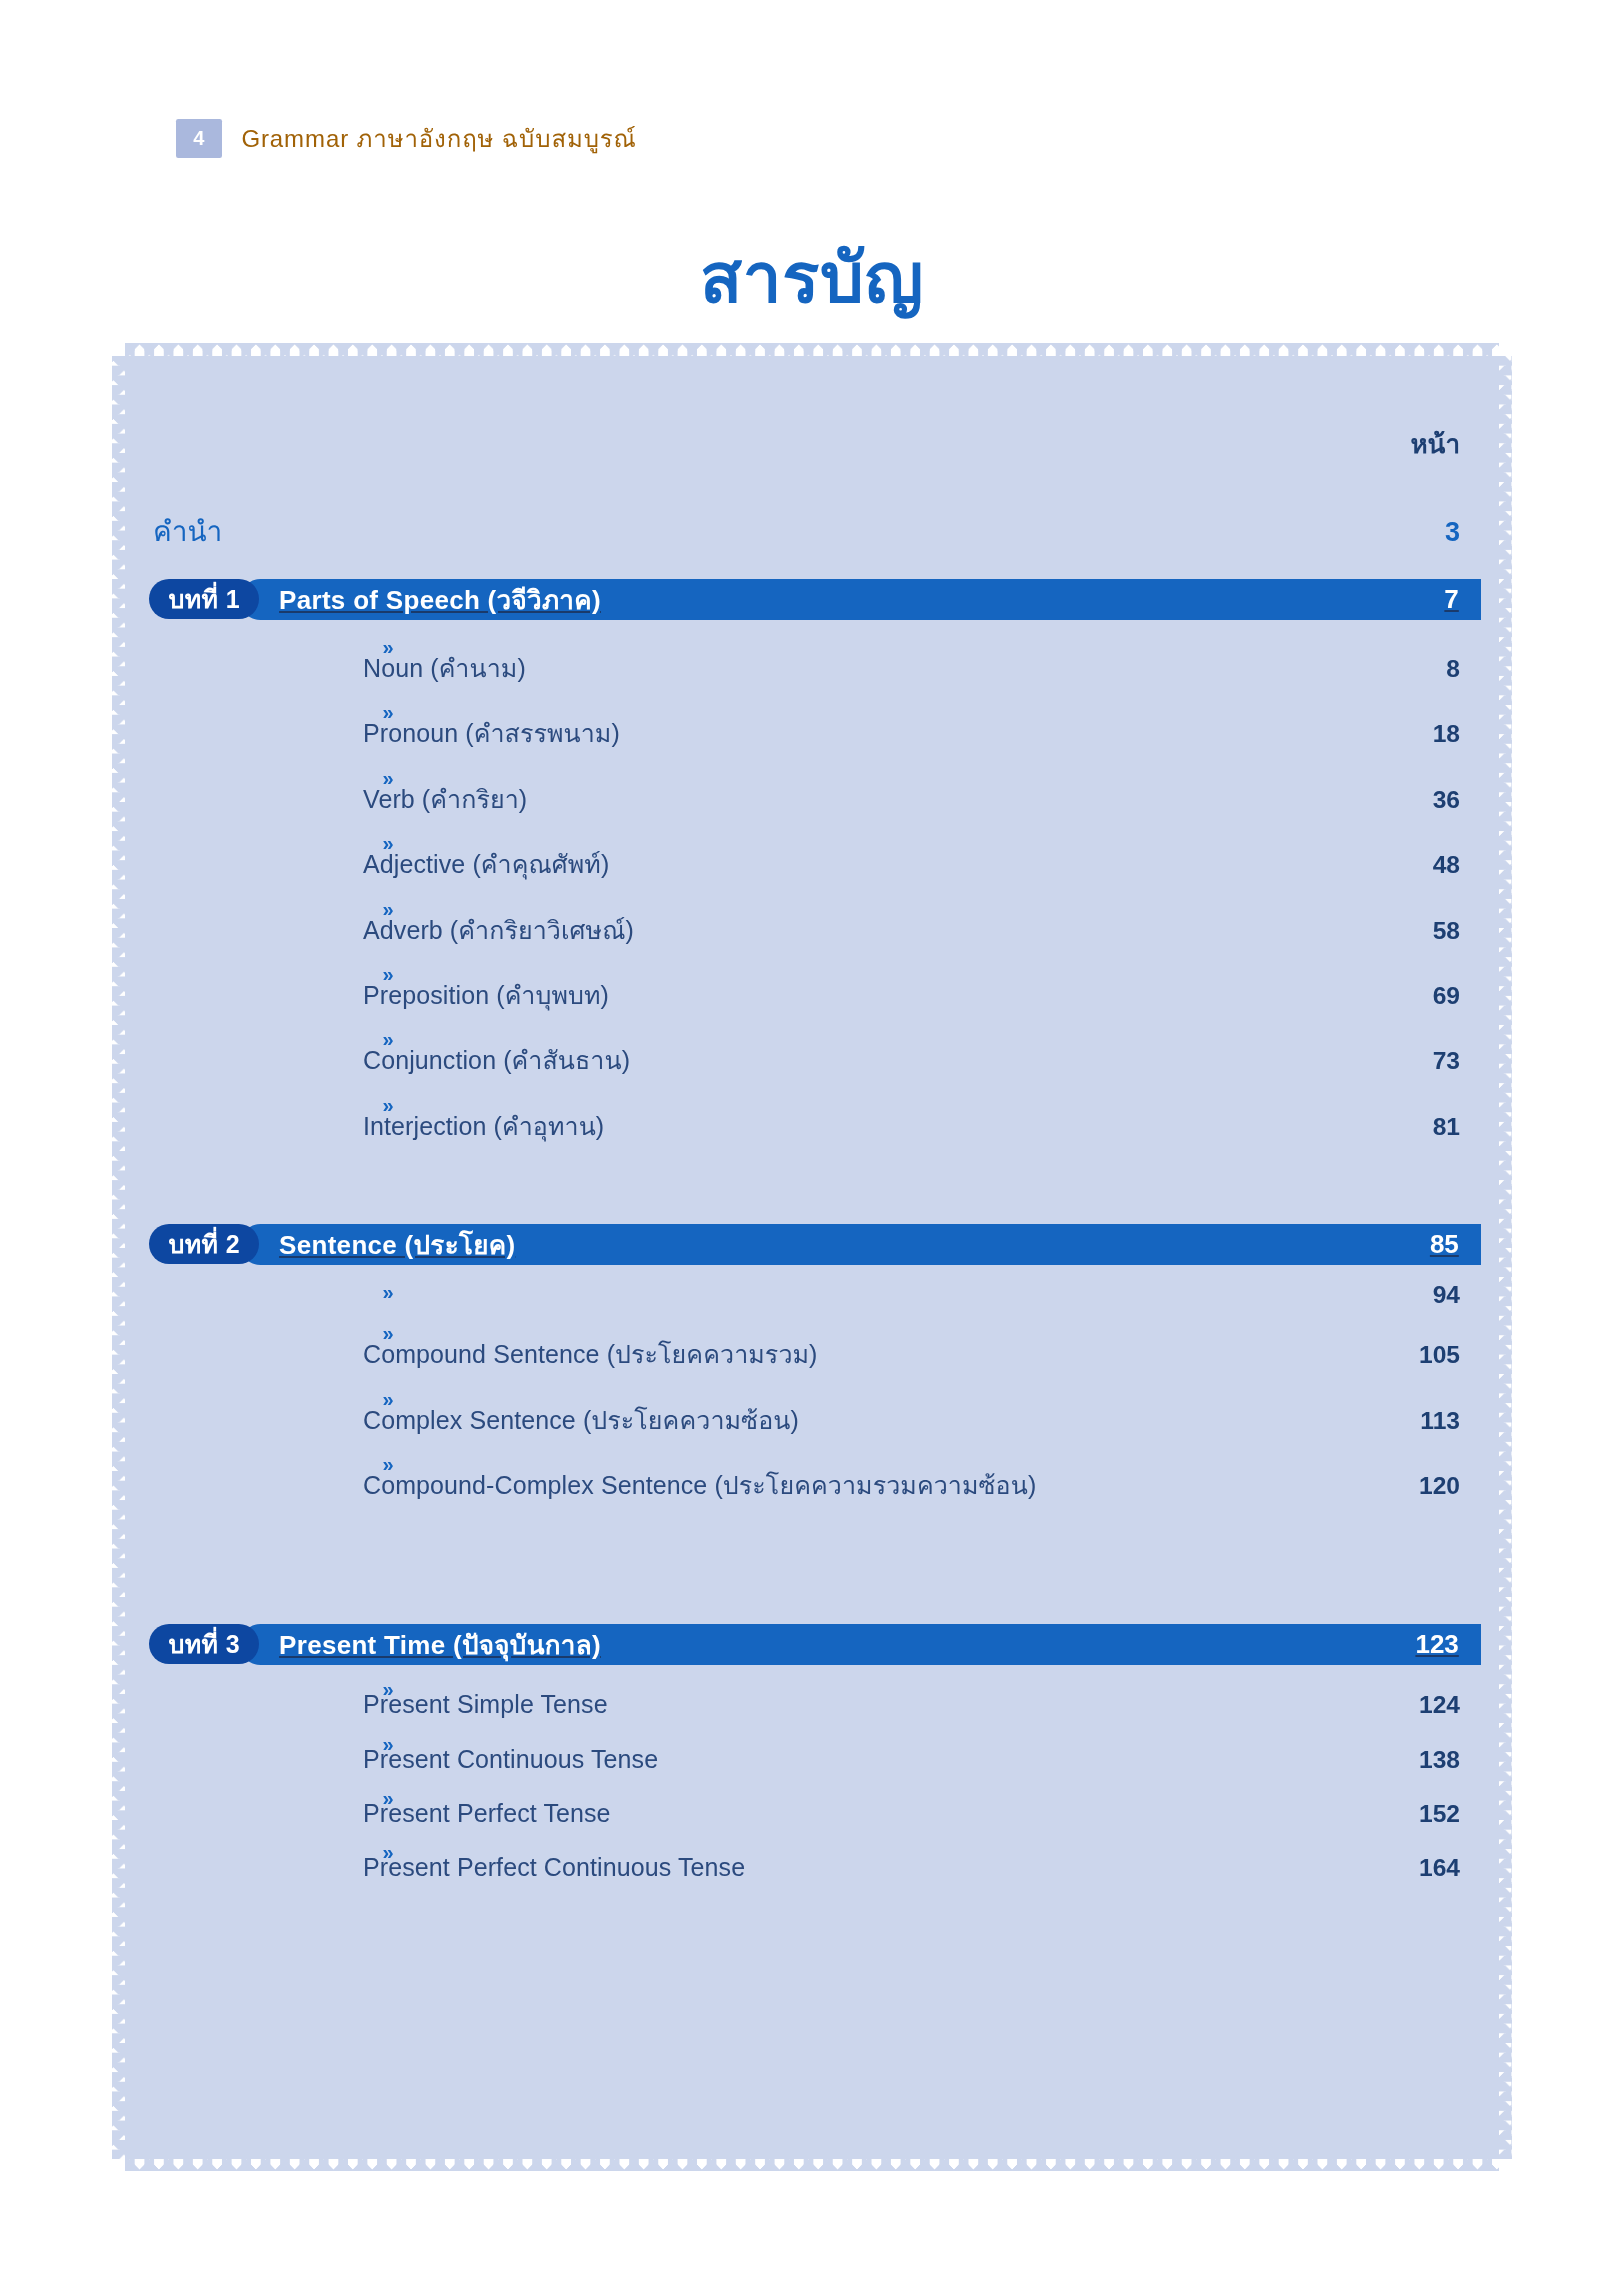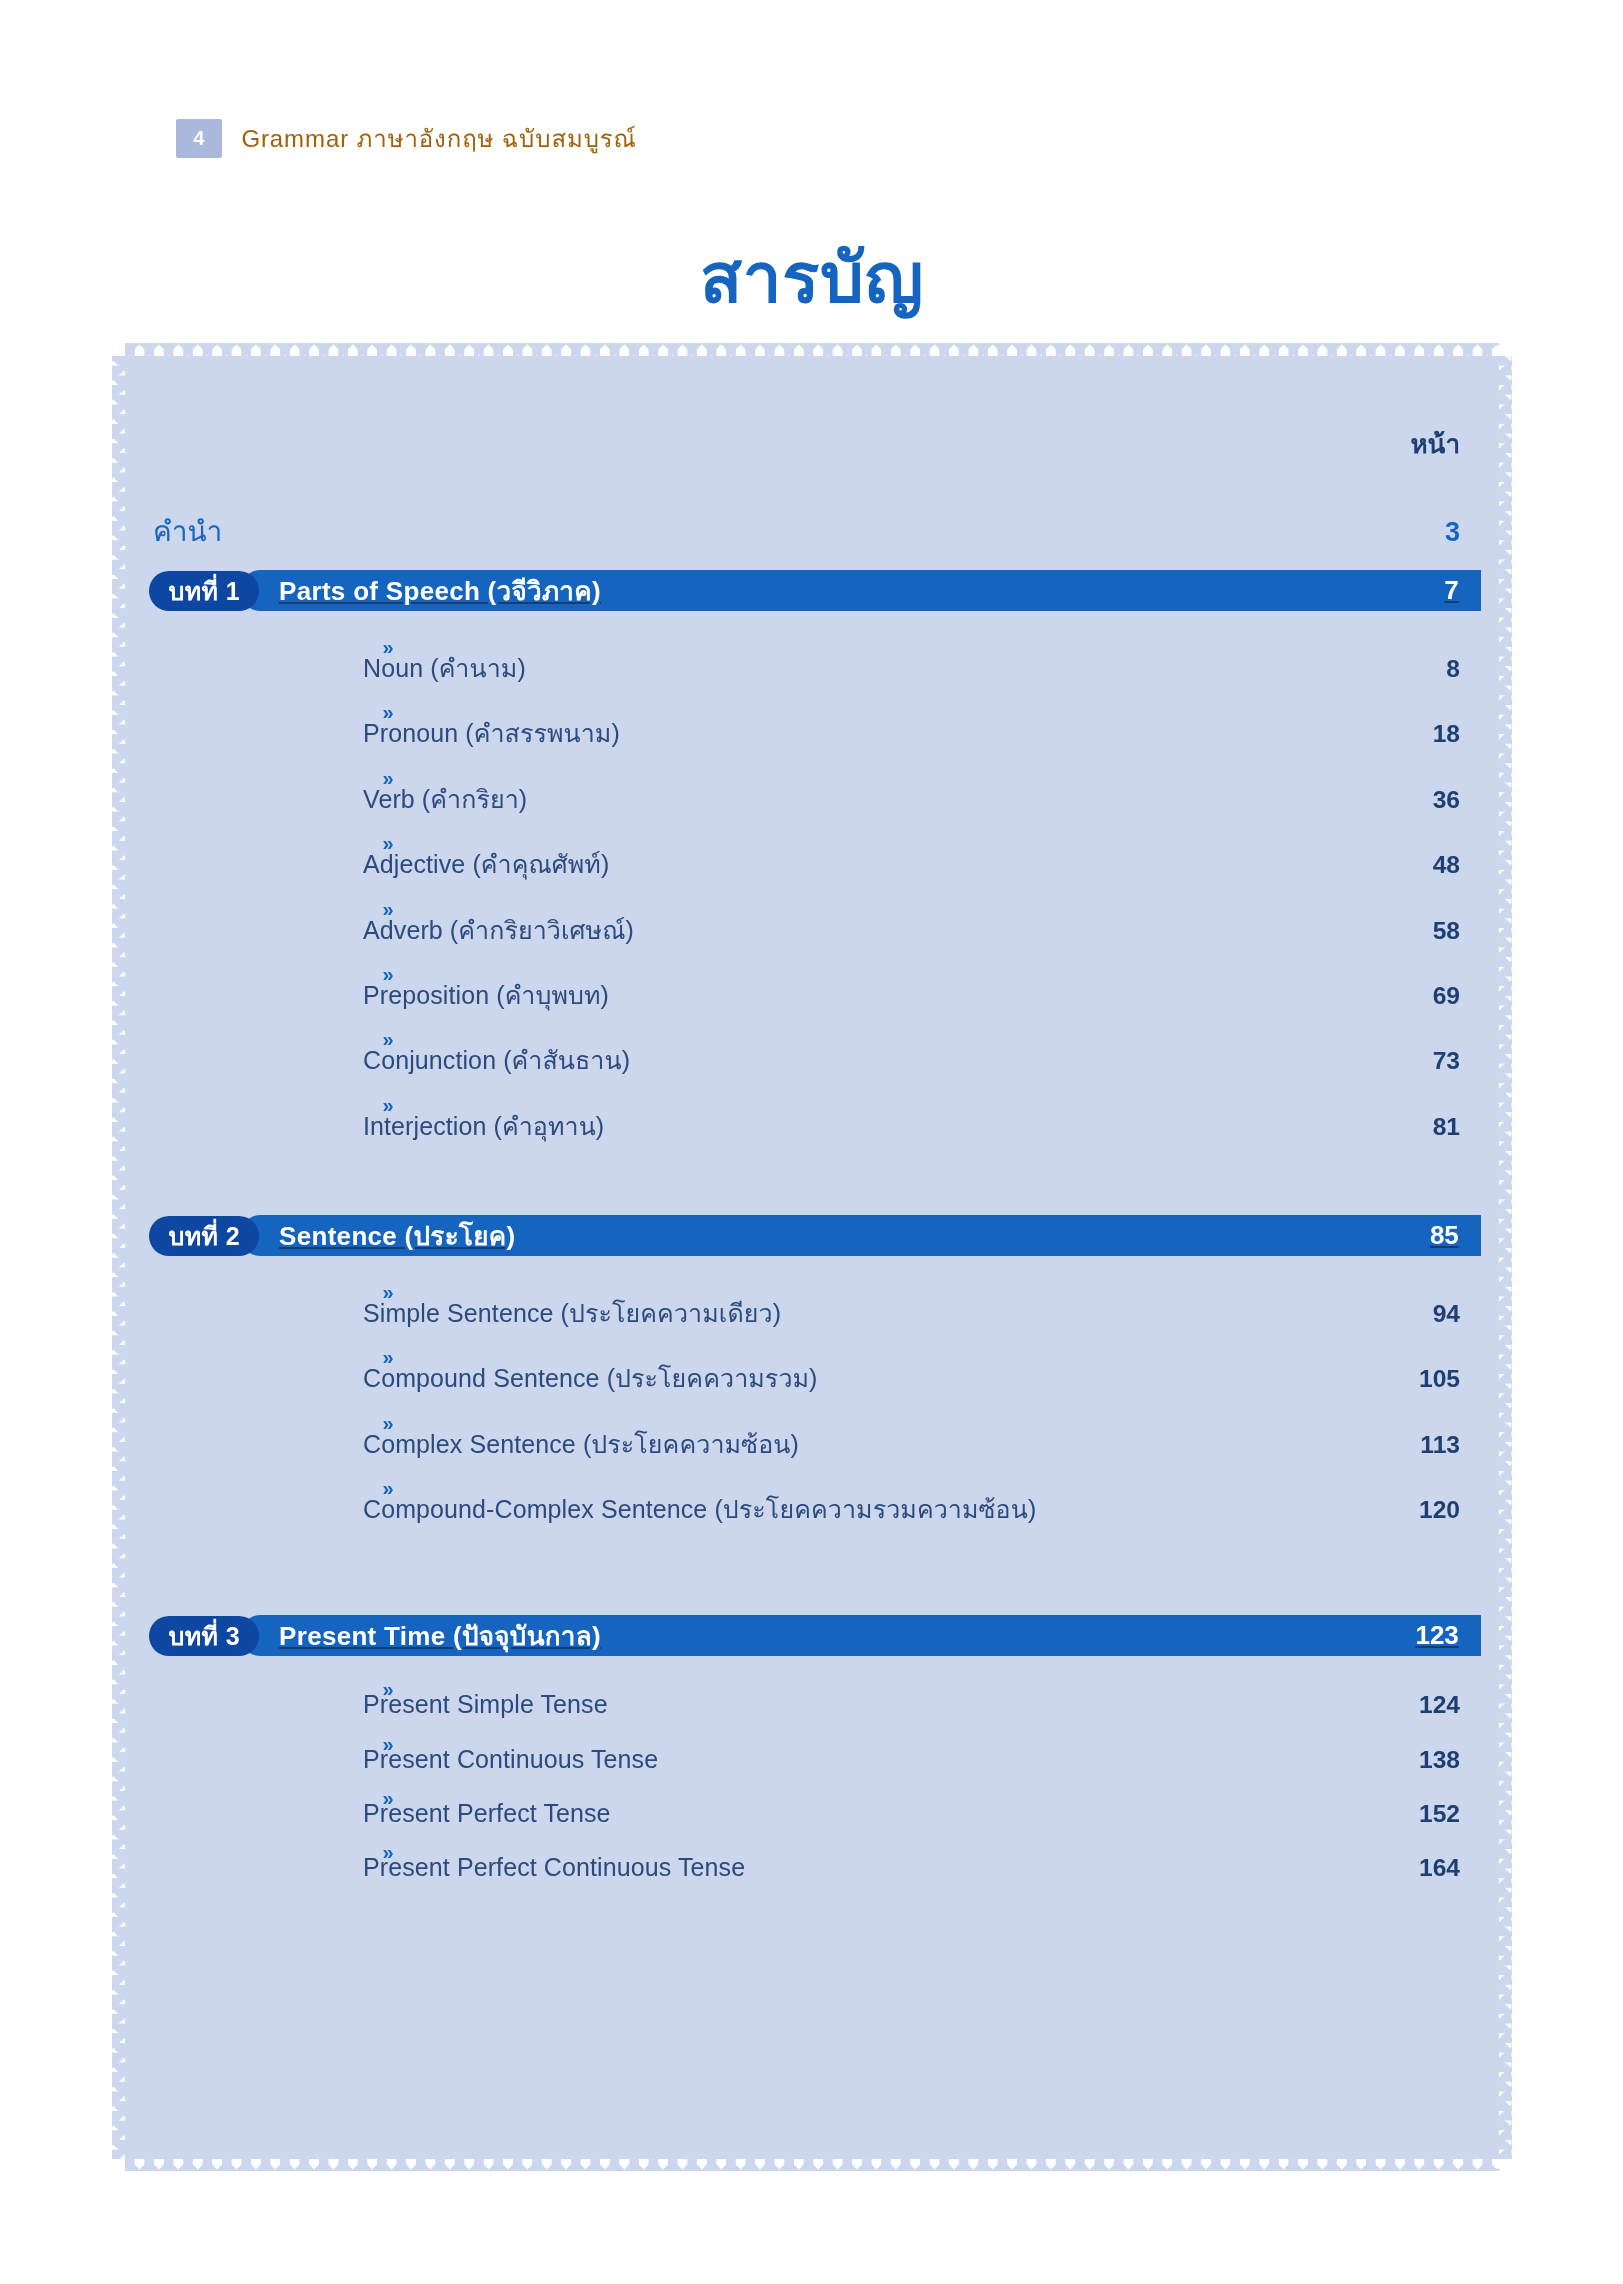--- a/index.html
+++ b/index.html
@@ -158,21 +158,21 @@
     position: absolute;
     left: 0;
     width: 100%;
   }
   .chapter-bar {
     position: relative;
     height: 32px;
     margin-left: 24px;
     margin-right: 0;
     display: flex;
-    align-items: flex-end;
+    align-items: flex-start;
   }
   .chapter-tag {
     background: #0d47a1;
     color: #ffffff;
     font-size: 25px;
     font-weight: bold;
     padding: 0 19.4px;
     display: flex;
     align-items: center;
     border-radius: 24.6px 24.6px 24.6px 24.6px;
@@ -326,21 +326,20 @@
         <div class="chapter-main">
           <span class="chapter-title">Sentence (ประโยค)</span>
           <span class="chapter-page">85</span>
         </div>
         <div class="chapter-endcap"></div>
       </div>
 
       <div style="margin-top:25px;">
         <div class="entry" style="padding:0 39px 0 238px;">
           <span class="entry-bullet" style="position:absolute;left:246px;">»</span>
-          <span class="entry-label">Simple Sentence (ประโยคความเดียว)</span>
           <span class="entry-page">94</span>
         </div>
         <div class="entry" style="padding:0 39px 0 238px;margin-top:13.4px;">
           <span class="entry-bullet" style="position:absolute;left:246px;">»</span>
           <span class="entry-label">Compound Sentence (ประโยคความรวม)</span>
           <span class="entry-page">105</span>
         </div>
         <div class="entry" style="padding:0 39px 0 238px;margin-top:13.4px;">
           <span class="entry-bullet" style="position:absolute;left:246px;">»</span>
           <span class="entry-label">Complex Sentence (ประโยคความซ้อน)</span>

